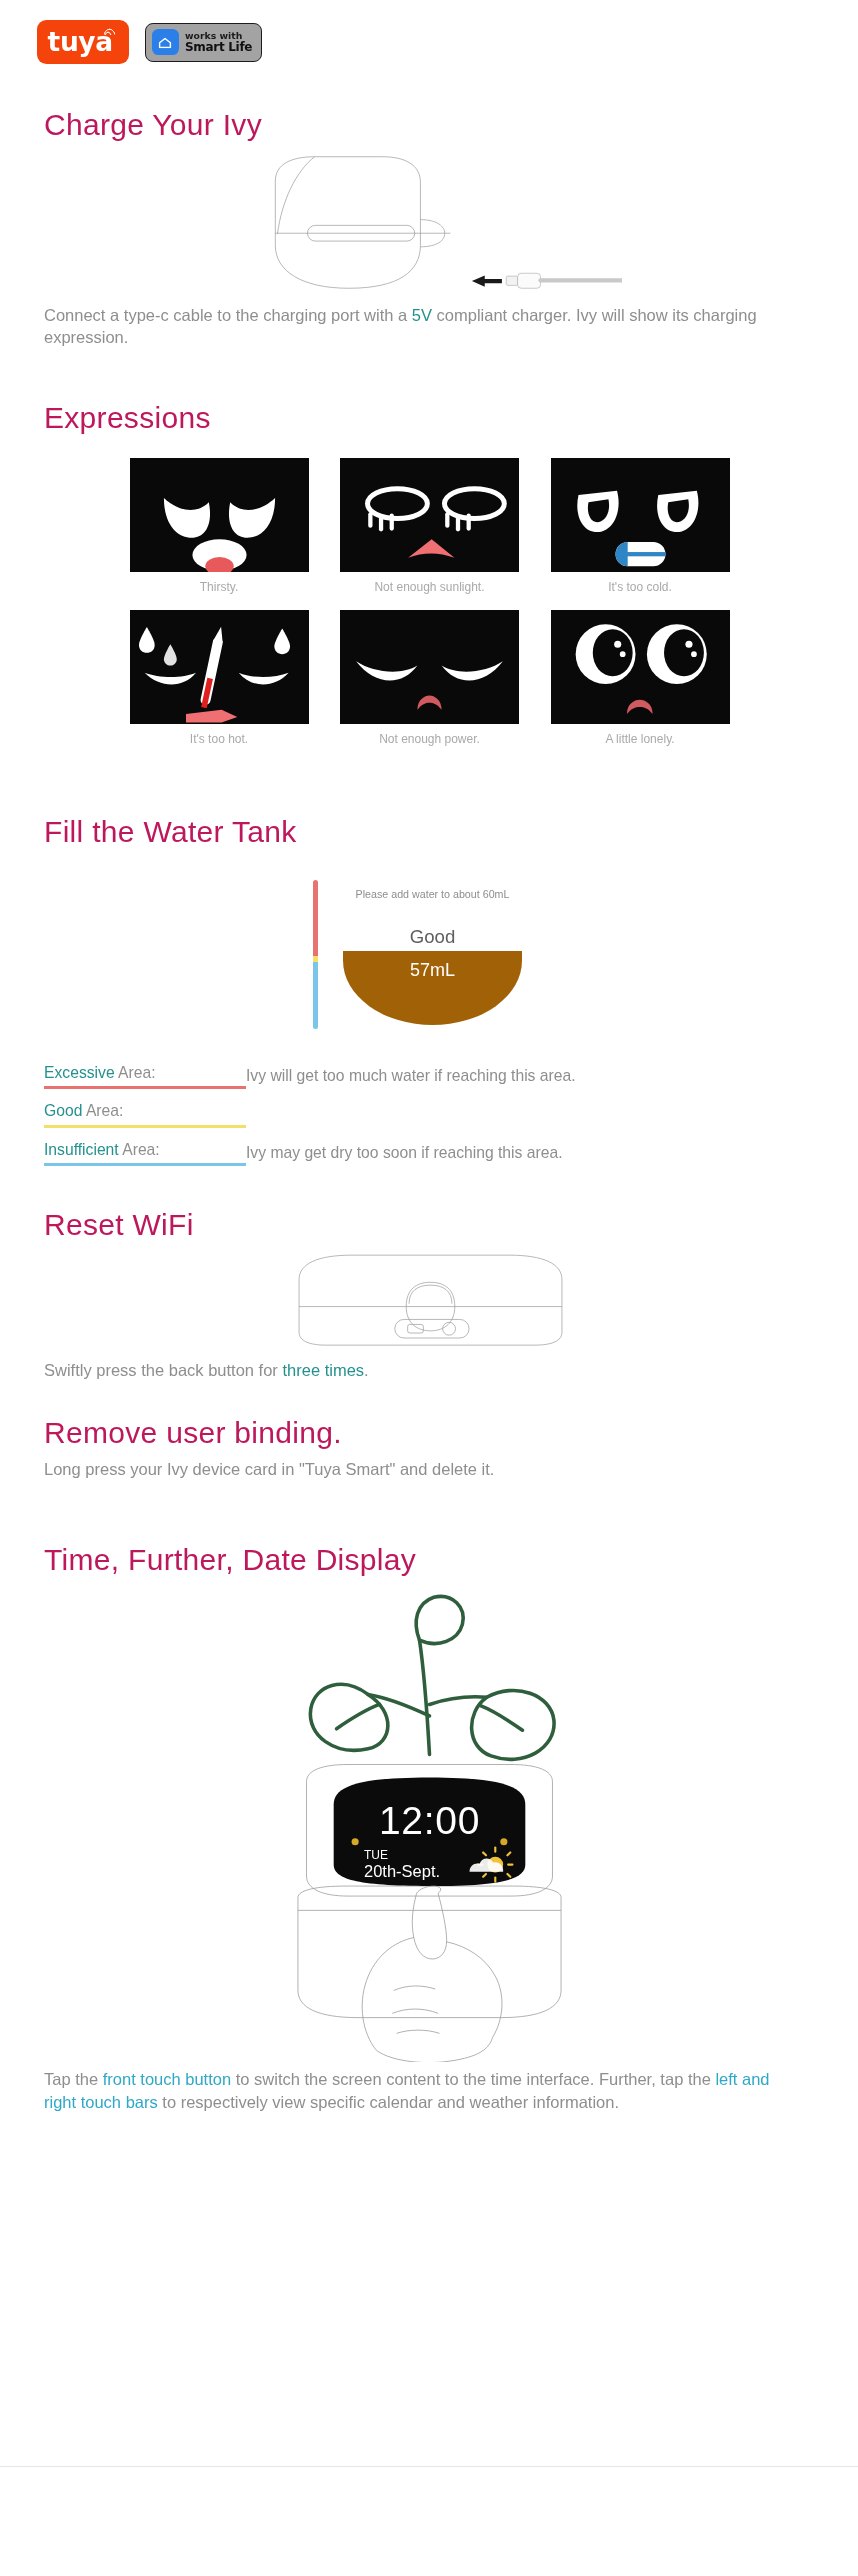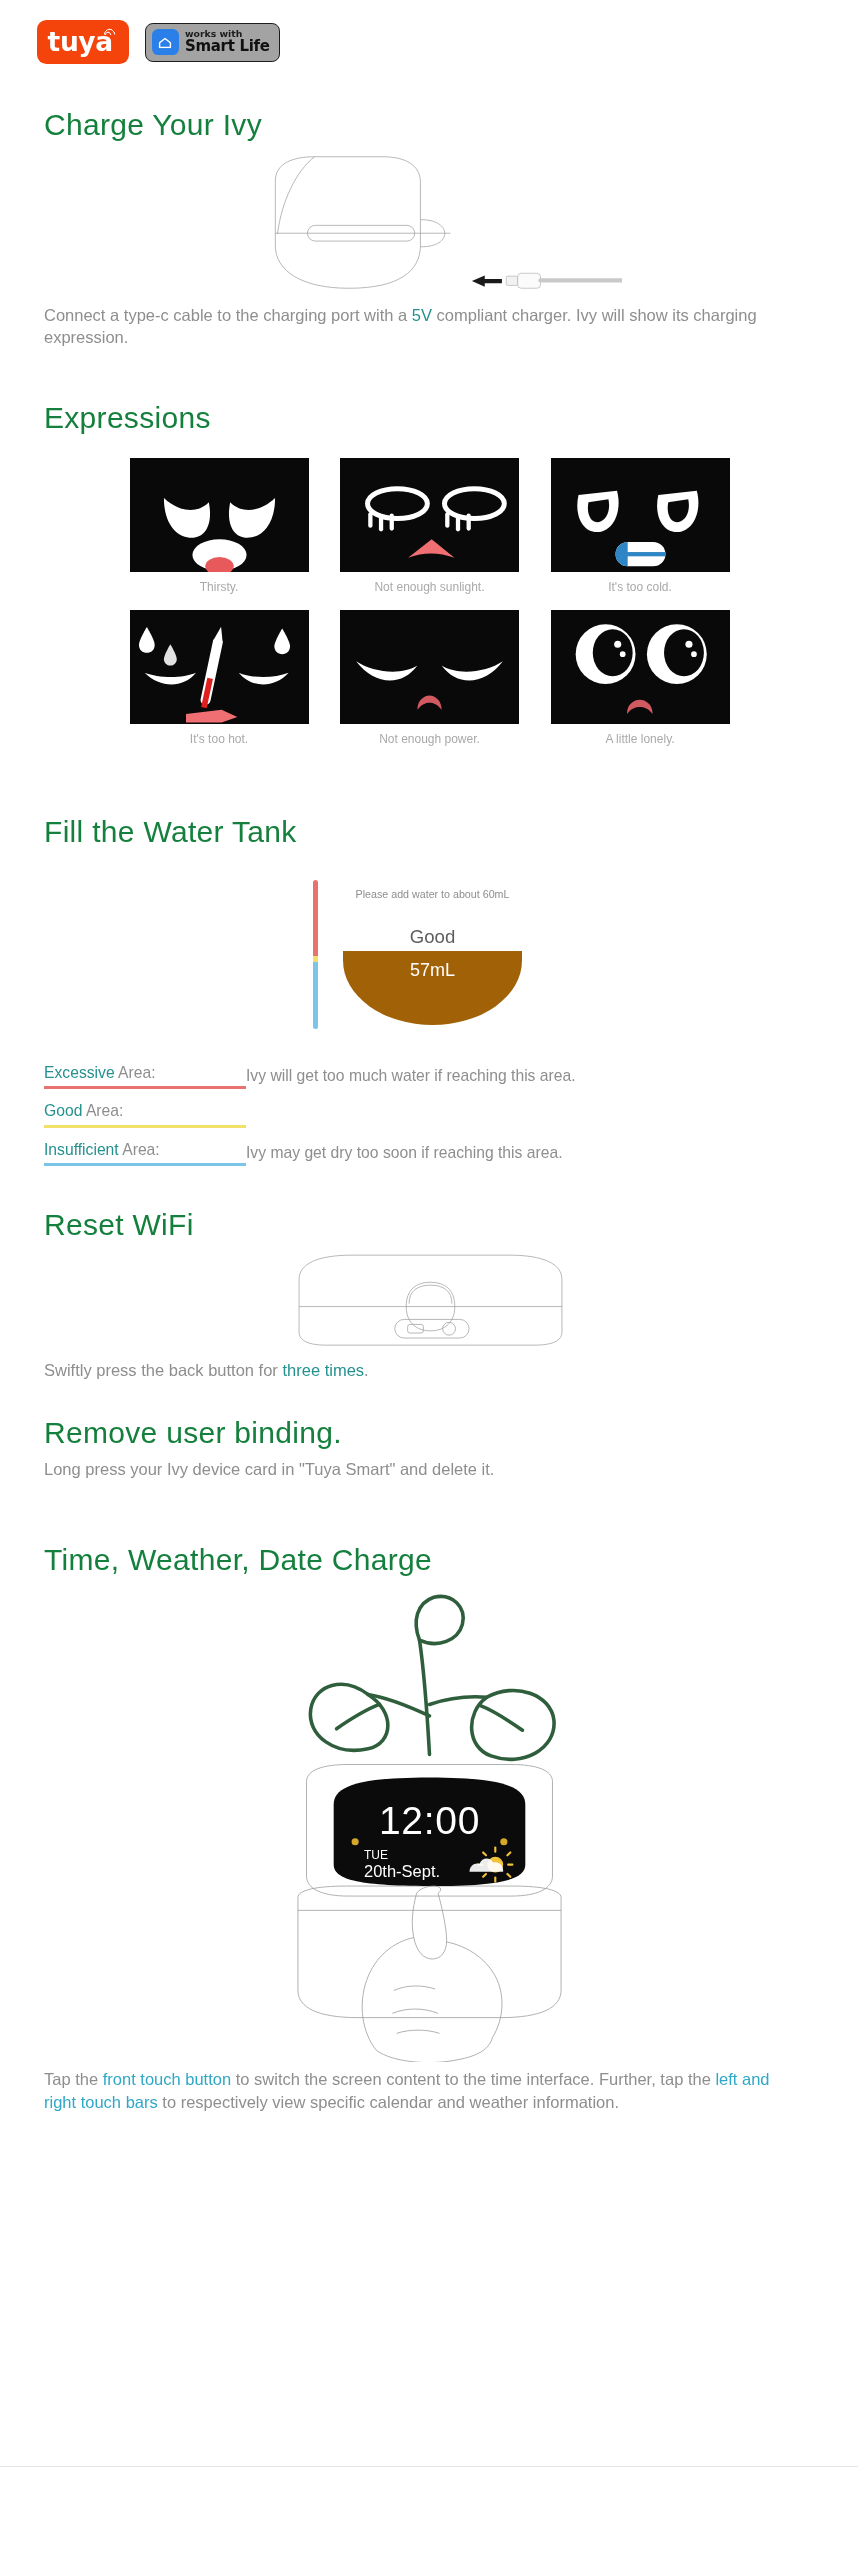--- a/index.html
+++ b/index.html
@@ -74,28 +74,28 @@
     left: 50%; top: 52%;
     transform: translate(-50%,-50%);
     width: 13.6px; height: 11.4px;
   }
   .works-badge .sl-text { line-height: 1.05; }
   .works-badge .wl1 {
     font-size: 9.3px; color: #1c1c1c; font-weight: 600;
     font-family: "DejaVu Sans", sans-serif;
   }
   .works-badge .wl2 {
-    font-size: 15px; color: #101010; font-weight: 700;
+    font-size: 12px; color: #101010; font-weight: 700;
     font-family: "DejaVu Sans", sans-serif;
     letter-spacing: -0.3px;
   }
 
   
   h1.section {
-    color: #15803d;
+    color: #be185d;
     font-weight: 300;
     font-size: 30px;
     margin: 0;
     padding: 0 0 0 44px;
     letter-spacing: 0.3px;
     font-family: "Liberation Sans", sans-serif;
   }
 
   p.body {
     color: #8e8e8e;
@@ -478,21 +478,21 @@
   </svg>
 </div>
 
 <p class="body" id="wifi-caption">
   <span>Swiftly press the back button for </span><span class="accent">three times</span><span>.</span>
 </p>
 
 <h1 class="section" id="binding-heading">Remove user binding.</h1>
 <p class="body" id="binding-caption">Long press your Ivy device card in "Tuya Smart" and delete it.</p>
 
-<h1 class="section" id="time-heading">Time, Weather, Date Charge</h1>
+<h1 class="section" id="time-heading">Time, Further, Date Display</h1>
 
 <div class="time-art">
   <svg width="429" height="472" viewBox="0 0 600 660">
 
     <g fill="none" stroke="#2f5e3c" stroke-width="5" stroke-linecap="round">
       <path d="M300 230 C296 160, 292 110, 286 70"></path>
       <path d="M300 176 C270 162, 240 150, 214 146"></path>
       <path d="M300 160 C330 150, 356 148, 380 150"></path>
       <path d="M286 70 C276 44, 282 18, 306 10 C332 4, 352 24, 346 48 C340 70, 312 82, 286 70 Z"></path>
       <path d="M214 146 C180 120, 140 132, 134 166 C128 204, 168 232, 214 222 C250 214, 252 170, 214 146 Z"></path>

